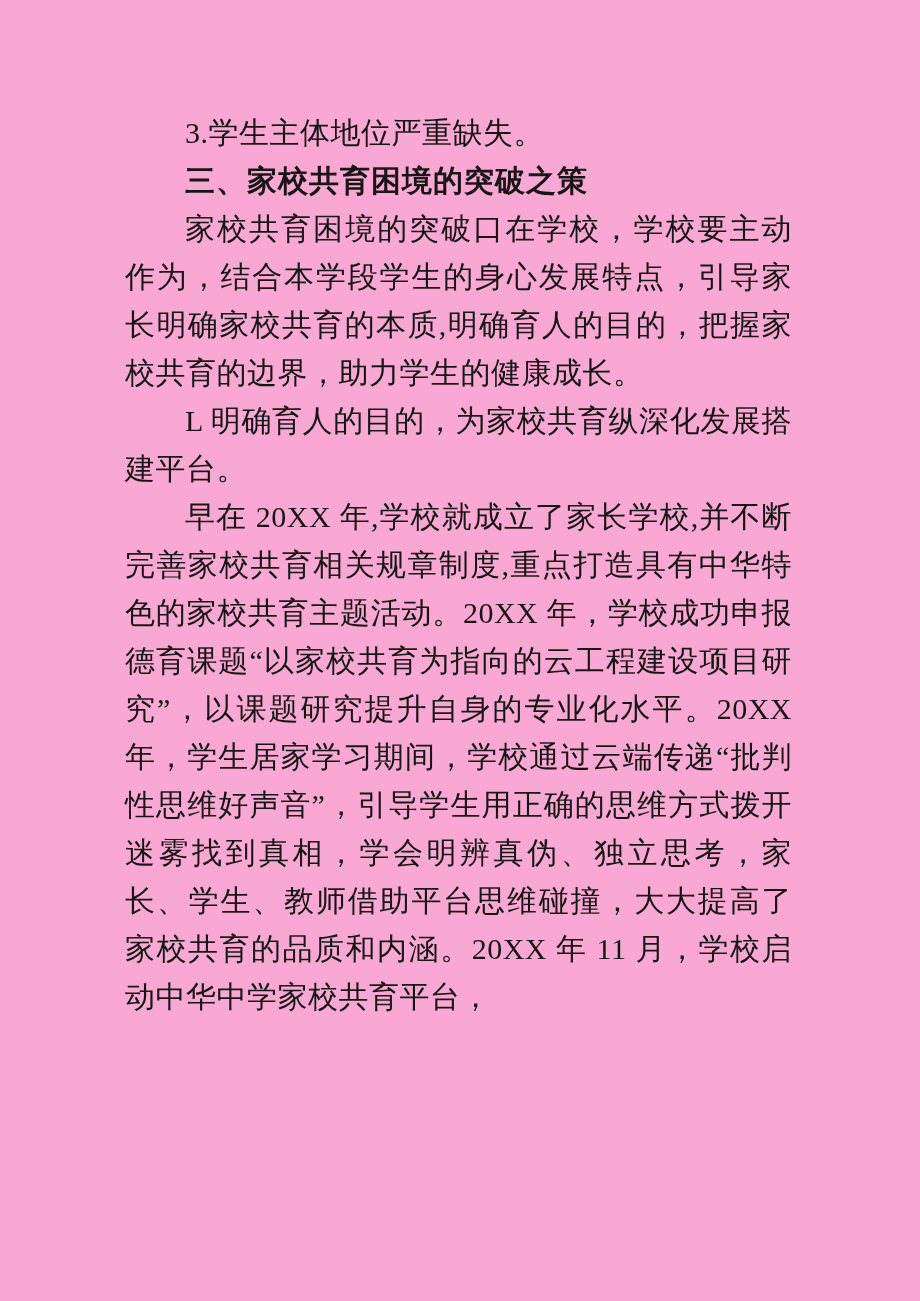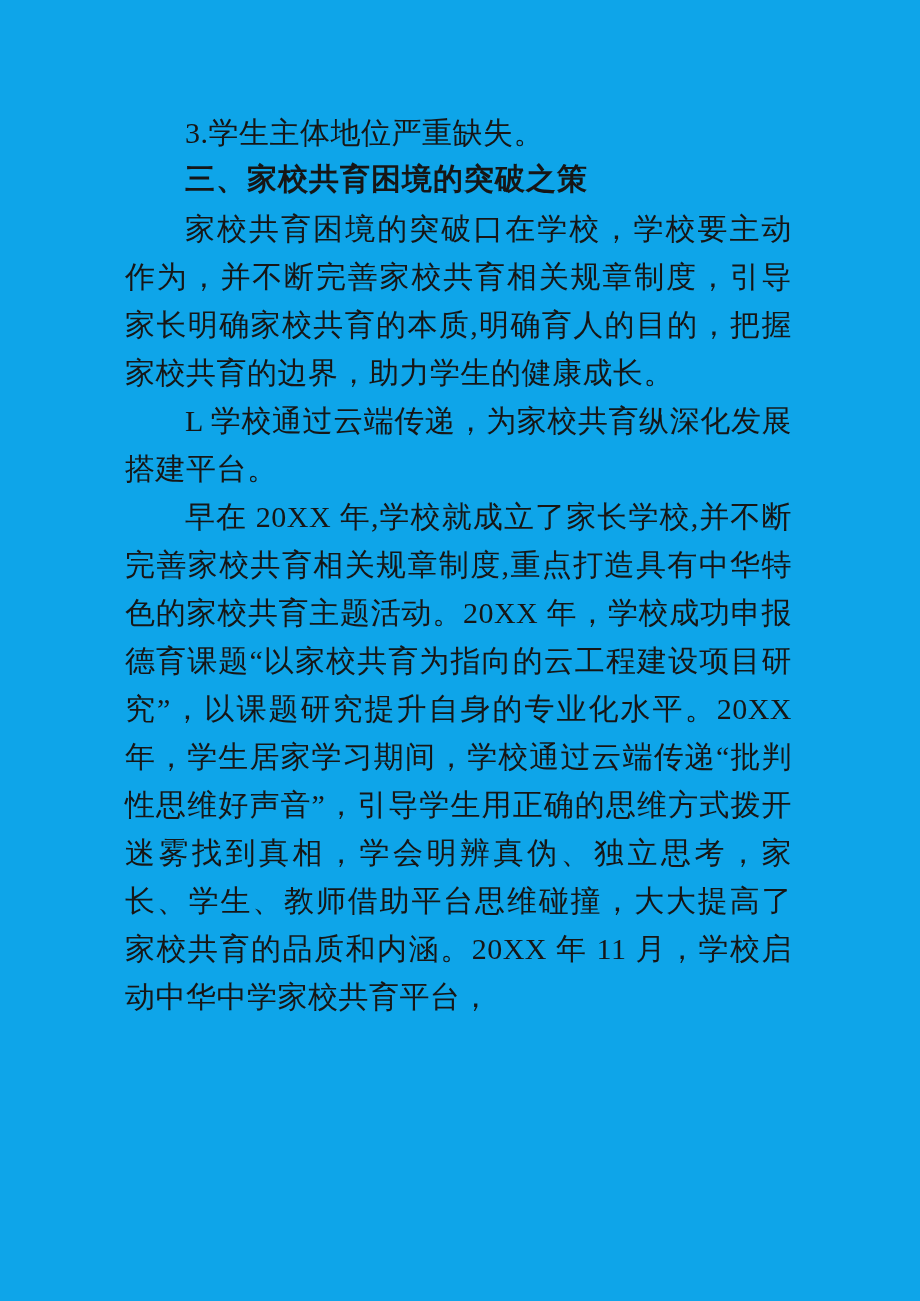--- a/index.html
+++ b/index.html
@@ -4,45 +4,45 @@
 <style>
   html, body {
     margin: 0;
     padding: 0;
     background: #ffffff;
   }
   .page {
     position: relative;
     width: 920px;
     height: 1301px;
-    background: #0ea5e9;
+    background: #f9a8d4;
     box-sizing: border-box;
     padding: 109px 128px 0 125px;
     overflow: hidden;
   }
   .doc-text {
     margin: 0;
     color: #161616;
     font-family: "Liberation Serif", "DejaVu Serif", serif;
     font-size: 30px;
     line-height: 48px;
     text-indent: 2em;
     text-align: justify;
     text-justify: inter-ideograph;
     letter-spacing: 0.5px;
   }
   .section-heading {
-    font-family: Liberation Mono, monospace;
+    font-family: Liberation Serif, serif;
     font-weight: bold;
     text-align: left;
     letter-spacing: 1px;
   }
 </style>
 </head>
 <body>
 
 <div class="page">
   <p class="doc-text">3.学生主体地位严重缺失。</p>
   <p class="doc-text section-heading">三、家校共育困境的突破之策</p>
-  <p class="doc-text">家校共育困境的突破口在学校，学校要主动作为，并不断完善家校共育相关规章制度，引导家长明确家校共育的本质,明确育人的目的，把握家校共育的边界，助力学生的健康成长。</p>
-  <p class="doc-text">L 学校通过云端传递，为家校共育纵深化发展搭建平台。</p>
+  <p class="doc-text">家校共育困境的突破口在学校，学校要主动作为，结合本学段学生的身心发展特点，引导家长明确家校共育的本质,明确育人的目的，把握家校共育的边界，助力学生的健康成长。</p>
+  <p class="doc-text">L 明确育人的目的，为家校共育纵深化发展搭建平台。</p>
   <p class="doc-text">早在 20XX 年,学校就成立了家长学校,并不断完善家校共育相关规章制度,重点打造具有中华特色的家校共育主题活动。20XX 年，学校成功申报德育课题“以家校共育为指向的云工程建设项目研究”，以课题研究提升自身的专业化水平。20XX 年，学生居家学习期间，学校通过云端传递“批判性思维好声音”，引导学生用正确的思维方式拨开迷雾找到真相，学会明辨真伪、独立思考，家长、学生、教师借助平台思维碰撞，大大提高了家校共育的品质和内涵。20XX 年 11 月，学校启动中华中学家校共育平台，</p>
 </div>
 
 </body></html>

